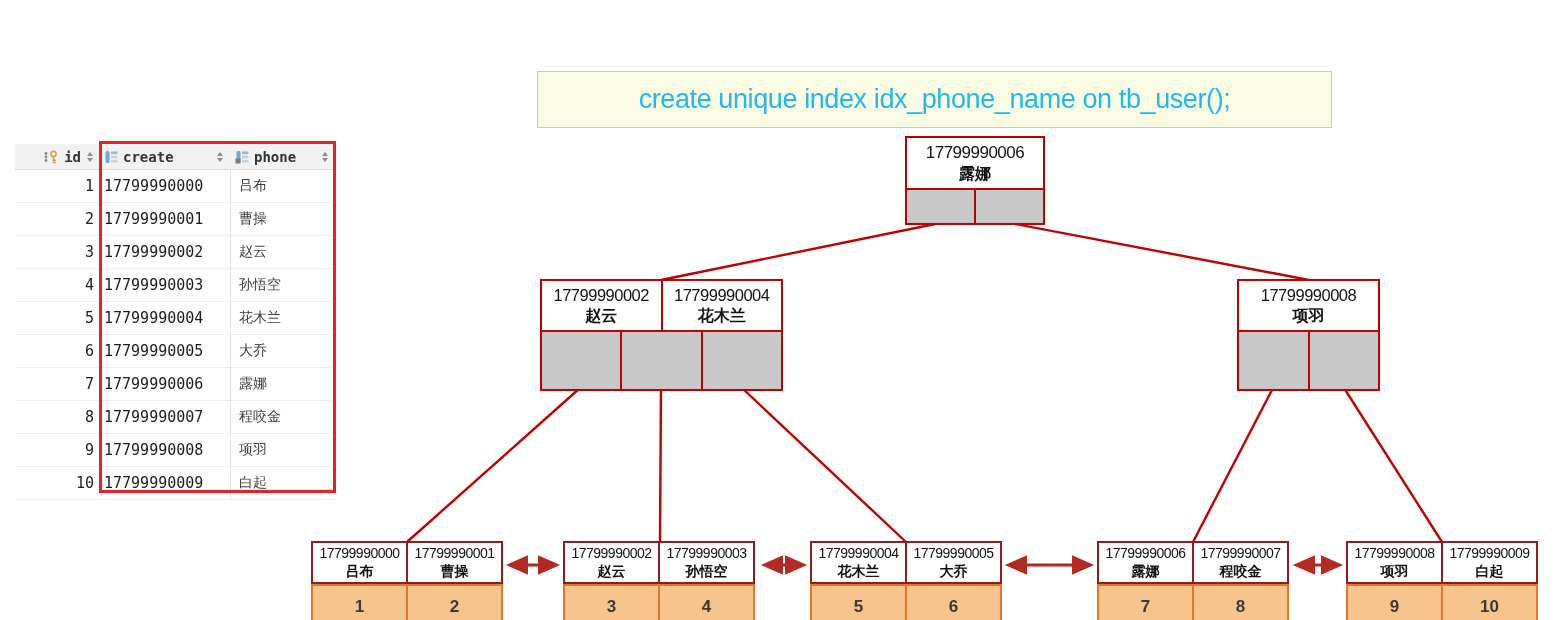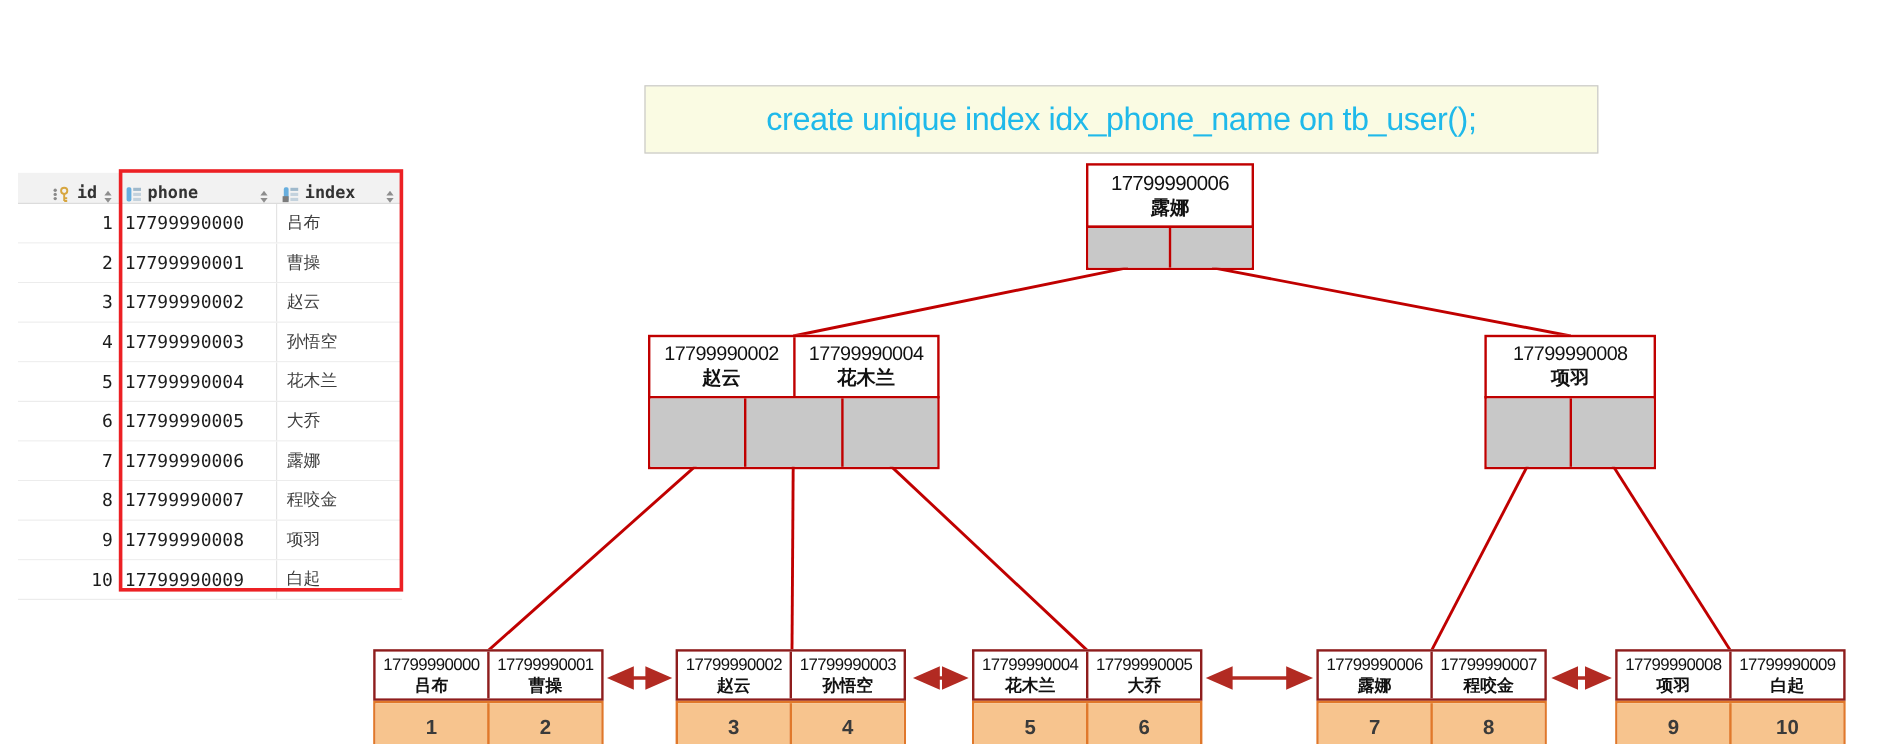--- a/index.html
+++ b/index.html
@@ -11,21 +11,21 @@
            background:#fafbe3;border:1px solid #c9c9c9;box-sizing:border-box;
            display:flex;align-items:center;justify-content:center;
            font-size:27px;letter-spacing:-0.4px;white-space:pre;}
 
   
   .grid{position:absolute;left:15px;top:108px;
         font-family:"DejaVu Sans Mono","Liberation Mono",monospace;
         font-size:15px;color:#1c1c1c;}
   .grid-header{display:flex;background:#f2f2f2;height:25px;align-items:center;
                font-size:14px;font-weight:700;color:#333;border-bottom:1px solid #dcdcdc;}
-  .hcell{display:flex;align-items:flex-end;box-sizing:border-box;height:100%;}
+  .hcell{display:flex;align-items:center;box-sizing:border-box;height:100%;}
   .hc-id{width:84px;justify-content:flex-end;padding-right:4px;}
   .hc-phone{width:131px;padding-left:5px;}
   .hc-name{width:105px;padding-left:5px;}
   .hcell .lbl{margin:0 2px 0 4px;}
   .sort{display:inline-flex;flex-direction:column;gap:2px;margin-left:auto;margin-right:7px;cursor:pointer;}
   .hc-id .sort{margin-left:4px;margin-right:2px;}
   .sort i{width:0;height:0;border-left:3.5px solid transparent;border-right:3.5px solid transparent;}
   .sort .up{border-bottom:4px solid #8d8d8d;}
   .sort .dn{border-top:4px solid #8d8d8d;}
   .grid-row{display:flex;height:32px;align-items:center;border-bottom:1px solid #ececec;background:#fff;}
@@ -76,35 +76,35 @@
             <i class="dn"></i>
           </span>
         </div>
         <div class="hcell hc-phone">
           <svg width="15" height="14" viewBox="0 0 15 14">
   <rect x="1.5" y="1" width="4" height="12" rx="1.5" fill="#67aede"></rect>
   <rect x="7" y="1.5" width="6.5" height="2.6" fill="#9fb9cc"></rect>
   <rect x="7" y="5.7" width="6.5" height="2.6" fill="#c3d2dd"></rect>
   <rect x="7" y="9.9" width="6.5" height="2.6" fill="#c3d2dd"></rect>
   </svg>
-          <span class="lbl">phone</span>
+          <span class="lbl">create</span>
           <span class="sort">
             <i class="up"></i>
             <i class="dn"></i>
           </span>
         </div>
         <div class="hcell hc-name">
           <svg width="15" height="14" viewBox="0 0 15 14">
   <rect x="1.5" y="1" width="4" height="12" rx="1.5" fill="#67aede"></rect>
   <rect x="7" y="1.5" width="6.5" height="2.6" fill="#9fb9cc"></rect>
   <rect x="7" y="5.7" width="6.5" height="2.6" fill="#c3d2dd"></rect>
   <rect x="7" y="9.9" width="6.5" height="2.6" fill="#c3d2dd"></rect>
   <rect x="0.5" y="8.5" width="5" height="5" fill="#7b7b7b"></rect>
           </svg>
-          <span class="lbl">index</span>
+          <span class="lbl">phone</span>
           <span class="sort">
             <i class="up"></i>
             <i class="dn"></i>
           </span>
         </div>
       </div>
     <div id="grid-body">
         <div class="grid-row">
           <div class="c-id">1</div>
           <div class="c-phone">17799990000</div>

